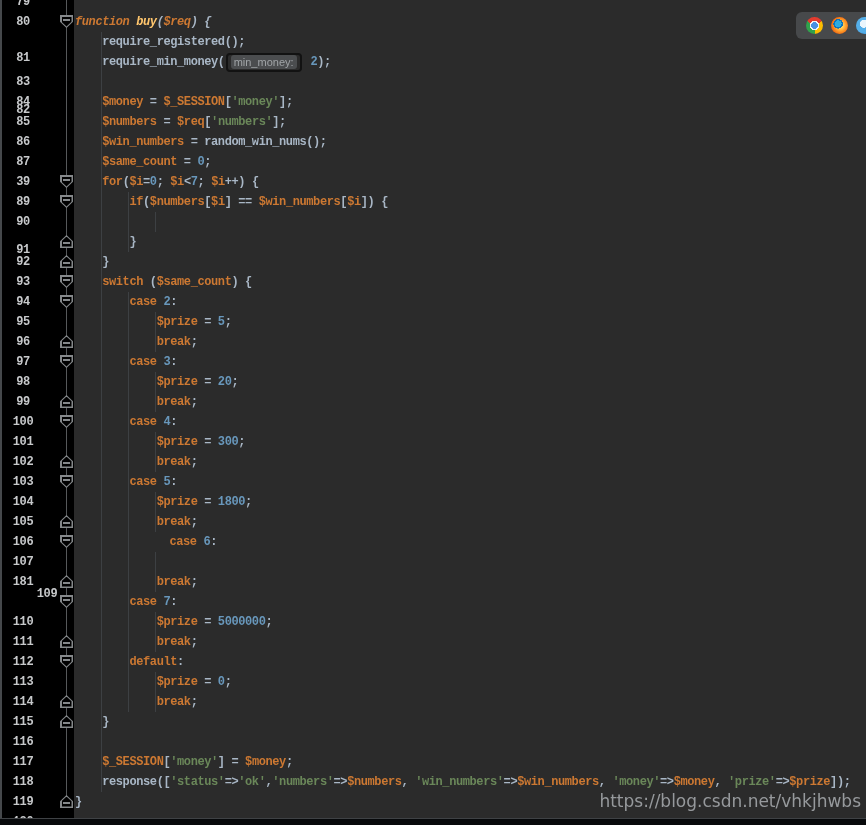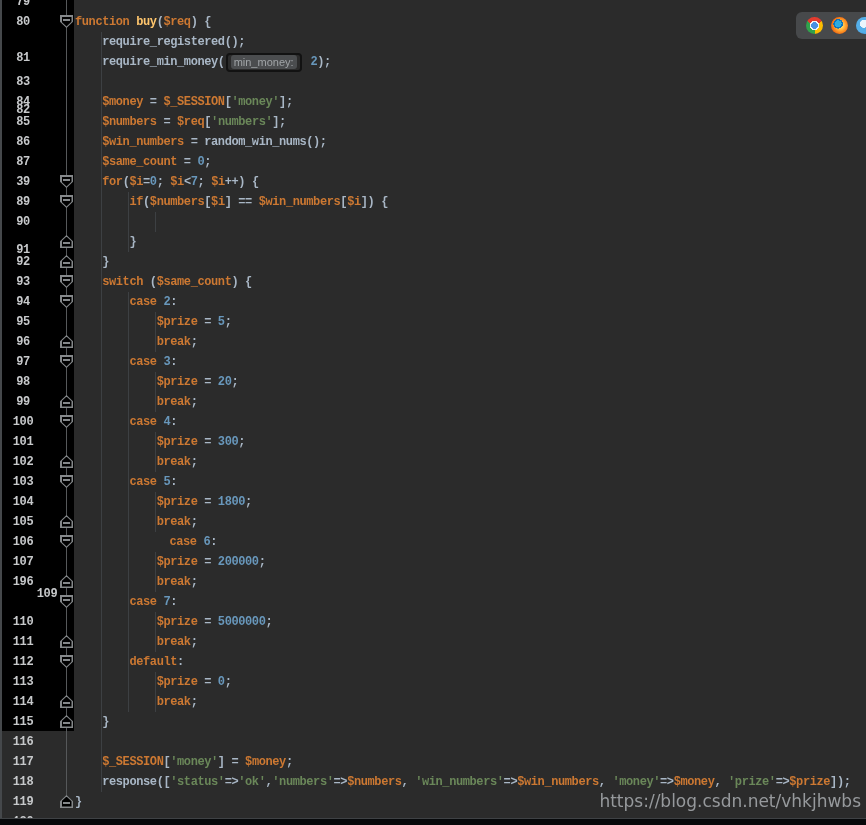--- a/index.html
+++ b/index.html
@@ -1,20 +1,20 @@
 <!DOCTYPE html>
 <html style="--editor-bg: #2b2b2b; --gutter-bg: #000000; --c-kw: #cc7832; --c-fn: #ffc66d; --c-var: #cc7832; --c-str: #6a8759; --c-num: #6897bb; --c-plain: #a9b7c6; --line-num: #c7c9cb; --hint-bg: #4b4d4f; --hint-text: #a0a4a7;"><head>
 <meta charset="utf-8">
 <style>
   html,body{margin:0;padding:0;background:#2b2b2b;}
   .screen{position:relative;width:866px;height:825px;overflow:hidden;
           background:var(--editor-bg,#2b2b2b);
           font-family:"Liberation Mono",monospace;}
   
-  .gutter{position:absolute;left:0;top:0;width:74px;height:731px;background:var(--gutter-bg,#000);z-index:3;}
+  .gutter{position:absolute;left:0;top:0;width:74px;height:819px;background:var(--gutter-bg,#000);z-index:3;}
   .left-edge{position:absolute;left:0;top:0;width:2px;height:819px;background:#45484b;z-index:4;}
   .line-number{position:absolute;left:0;width:46px;height:20px;line-height:20px;
                text-align:center;font-size:12px;font-weight:bold;letter-spacing:-0.4px;
                color:var(--line-num,#c7c9cb);}
   .fold-line{position:absolute;left:66px;top:0;width:1px;height:803px;background:#56585a;}
   .fold{position:absolute;left:60px;width:13px;height:13px;z-index:5;cursor:pointer;}
   .fold-shape{position:absolute;left:0;top:0;width:13px;height:13px;background:#85888a;}
   .fold-core{position:absolute;left:1.5px;top:1.5px;width:10px;height:10px;background:#000;}
   .fold.open .fold-shape,.fold.open .fold-core{clip-path:polygon(0 0,100% 0,100% 52%,50% 100%,0 52%);}
   .fold.close .fold-shape,.fold.close .fold-core{clip-path:polygon(0 100%,100% 100%,100% 48%,50% 0,0 48%);}
@@ -68,21 +68,21 @@
       <div class="indent-guide" style="left: 155px; top: 212px; height: 20px;"></div>
       <div class="indent-guide" style="left: 128px; top: 292px; height: 420px;"></div>
       <div class="indent-guide" style="left: 155px; top: 312px; height: 40px;"></div>
       <div class="indent-guide" style="left: 155px; top: 372px; height: 40px;"></div>
       <div class="indent-guide" style="left: 155px; top: 432px; height: 40px;"></div>
       <div class="indent-guide" style="left: 155px; top: 492px; height: 40px;"></div>
       <div class="indent-guide" style="left: 155px; top: 552px; height: 40px;"></div>
       <div class="indent-guide" style="left: 155px; top: 612px; height: 40px;"></div>
       <div class="indent-guide" style="left: 155px; top: 672px; height: 40px;"></div>
       <div class="code-line" style="top: -8px;"><span class="tk-p"></span></div>
-      <div class="code-line" style="top: 12px;"><span class="tk-p"></span><span class="tk-k">function </span><span class="tk-f">buy</span><span class="tk-p">(</span><span class="tk-v">$req</span><span class="tk-p">) {</span></div>
+      <div class="code-line" style="top: 12px; font-style: italic;"><span class="tk-p"></span><span class="tk-k">function </span><span class="tk-f">buy</span><span class="tk-p">(</span><span class="tk-v">$req</span><span class="tk-p">) {</span></div>
       <div class="code-line" style="top: 32px;"><span class="tk-p">    </span><span class="tk-p">require_registered();</span></div>
       <div class="code-line" style="top: 52px;"><span class="tk-p">    </span><span class="tk-p">require_min_money(</span><span class="hint-sel"><span class="hint-pill">min_money:</span></span><span class="tk-p"> </span><span class="tk-n">2</span><span class="tk-p">);</span></div>
       <div class="code-line" style="top: 72px;"><span class="tk-p"></span></div>
       <div class="code-line" style="top: 92px;"><span class="tk-p">    </span><span class="tk-v">$money</span><span class="tk-p"> = </span><span class="tk-v">$_SESSION</span><span class="tk-p">[</span><span class="tk-s">'money'</span><span class="tk-p">];</span></div>
       <div class="code-line" style="top: 112px;"><span class="tk-p">    </span><span class="tk-v">$numbers</span><span class="tk-p"> = </span><span class="tk-v">$req</span><span class="tk-p">[</span><span class="tk-s">'numbers'</span><span class="tk-p">];</span></div>
       <div class="code-line" style="top: 132px;"><span class="tk-p">    </span><span class="tk-v">$win_numbers</span><span class="tk-p"> = random_win_nums();</span></div>
       <div class="code-line" style="top: 152px;"><span class="tk-p">    </span><span class="tk-v">$same_count</span><span class="tk-p"> = </span><span class="tk-n">0</span><span class="tk-p">;</span></div>
       <div class="code-line" style="top: 172px;"><span class="tk-p">    </span><span class="tk-k">for</span><span class="tk-p">(</span><span class="tk-v">$i</span><span class="tk-p">=</span><span class="tk-n">0</span><span class="tk-p">; </span><span class="tk-v">$i</span><span class="tk-p">&lt;</span><span class="tk-n">7</span><span class="tk-p">; </span><span class="tk-v">$i</span><span class="tk-p">++) {</span></div>
       <div class="code-line" style="top: 192px;"><span class="tk-p">        </span><span class="tk-k">if</span><span class="tk-p">(</span><span class="tk-v">$numbers</span><span class="tk-p">[</span><span class="tk-v">$i</span><span class="tk-p">] == </span><span class="tk-v">$win_numbers</span><span class="tk-p">[</span><span class="tk-v">$i</span><span class="tk-p">]) {</span></div>
       <div class="code-line" style="top: 232px;"><span class="tk-p">        </span><span class="tk-p">}</span></div>
@@ -94,21 +94,20 @@
       <div class="code-line" style="top: 352px;"><span class="tk-p">        </span><span class="tk-k">case </span><span class="tk-n">3</span><span class="tk-p">:</span></div>
       <div class="code-line" style="top: 372px;"><span class="tk-p">            </span><span class="tk-v">$prize</span><span class="tk-p"> = </span><span class="tk-n">20</span><span class="tk-p">;</span></div>
       <div class="code-line" style="top: 392px;"><span class="tk-p">            </span><span class="tk-k">break</span><span class="tk-p">;</span></div>
       <div class="code-line" style="top: 412px;"><span class="tk-p">        </span><span class="tk-k">case </span><span class="tk-n">4</span><span class="tk-p">:</span></div>
       <div class="code-line" style="top: 432px;"><span class="tk-p">            </span><span class="tk-v">$prize</span><span class="tk-p"> = </span><span class="tk-n">300</span><span class="tk-p">;</span></div>
       <div class="code-line" style="top: 452px;"><span class="tk-p">            </span><span class="tk-k">break</span><span class="tk-p">;</span></div>
       <div class="code-line" style="top: 472px;"><span class="tk-p">        </span><span class="tk-k">case </span><span class="tk-n">5</span><span class="tk-p">:</span></div>
       <div class="code-line" style="top: 492px;"><span class="tk-p">            </span><span class="tk-v">$prize</span><span class="tk-p"> = </span><span class="tk-n">1800</span><span class="tk-p">;</span></div>
       <div class="code-line" style="top: 512px;"><span class="tk-p">            </span><span class="tk-k">break</span><span class="tk-p">;</span></div>
       <div class="code-line" style="top: 532px; margin-left: 40px;"><span class="tk-p">        </span><span class="tk-k">case </span><span class="tk-n">6</span><span class="tk-p">:</span></div>
-      <div class="code-line" style="top: 552px;"><span class="tk-p">            </span><span class="tk-v">$prize</span><span class="tk-p"> = </span><span class="tk-n">200000</span><span class="tk-p">;</span></div>
       <div class="code-line" style="top: 572px;"><span class="tk-p">            </span><span class="tk-k">break</span><span class="tk-p">;</span></div>
       <div class="code-line" style="top: 592px;"><span class="tk-p">        </span><span class="tk-k">case </span><span class="tk-n">7</span><span class="tk-p">:</span></div>
       <div class="code-line" style="top: 612px;"><span class="tk-p">            </span><span class="tk-v">$prize</span><span class="tk-p"> = </span><span class="tk-n">5000000</span><span class="tk-p">;</span></div>
       <div class="code-line" style="top: 632px;"><span class="tk-p">            </span><span class="tk-k">break</span><span class="tk-p">;</span></div>
       <div class="code-line" style="top: 652px;"><span class="tk-p">        </span><span class="tk-k">default</span><span class="tk-p">:</span></div>
       <div class="code-line" style="top: 672px;"><span class="tk-p">            </span><span class="tk-v">$prize</span><span class="tk-p"> = </span><span class="tk-n">0</span><span class="tk-p">;</span></div>
       <div class="code-line" style="top: 692px;"><span class="tk-p">            </span><span class="tk-k">break</span><span class="tk-p">;</span></div>
       <div class="code-line" style="top: 712px;"><span class="tk-p">    </span><span class="tk-p">}</span></div>
       <div class="code-line" style="top: 752px;"><span class="tk-p">    </span><span class="tk-v">$_SESSION</span><span class="tk-p">[</span><span class="tk-s">'money'</span><span class="tk-p">] = </span><span class="tk-v">$money</span><span class="tk-p">;</span></div>
       <div class="code-line" style="top: 772px;"><span class="tk-p">    </span><span class="tk-p">response([</span><span class="tk-s">'status'</span><span class="tk-p">=&gt;</span><span class="tk-s">'ok'</span><span class="tk-p">,</span><span class="tk-s">'numbers'</span><span class="tk-p">=&gt;</span><span class="tk-v">$numbers</span><span class="tk-p">, </span><span class="tk-s">'win_numbers'</span><span class="tk-p">=&gt;</span><span class="tk-v">$win_numbers</span><span class="tk-p">, </span><span class="tk-s">'money'</span><span class="tk-p">=&gt;</span><span class="tk-v">$money</span><span class="tk-p">, </span><span class="tk-s">'prize'</span><span class="tk-p">=&gt;</span><span class="tk-v">$prize</span><span class="tk-p">]);</span></div>
@@ -215,21 +214,21 @@
         <div class="fold-core"></div>
         <div class="fold-minus"></div>
       </div>
       <div class="line-number" style="top: 532px;">106</div>
       <div class="fold open" style="top: 535px;">
         <div class="fold-shape"></div>
         <div class="fold-core"></div>
         <div class="fold-minus"></div>
       </div>
       <div class="line-number" style="top: 552px;">107</div>
-      <div class="line-number" style="top: 572px;">196</div>
+      <div class="line-number" style="top: 572px;">181</div>
       <div class="fold close" style="top: 575px;">
         <div class="fold-shape"></div>
         <div class="fold-core"></div>
         <div class="fold-minus"></div>
       </div>
       <div class="line-number" style="top: 584px; padding-left: 24px;">109</div>
       <div class="fold open" style="top: 595px;">
         <div class="fold-shape"></div>
         <div class="fold-core"></div>
         <div class="fold-minus"></div>

